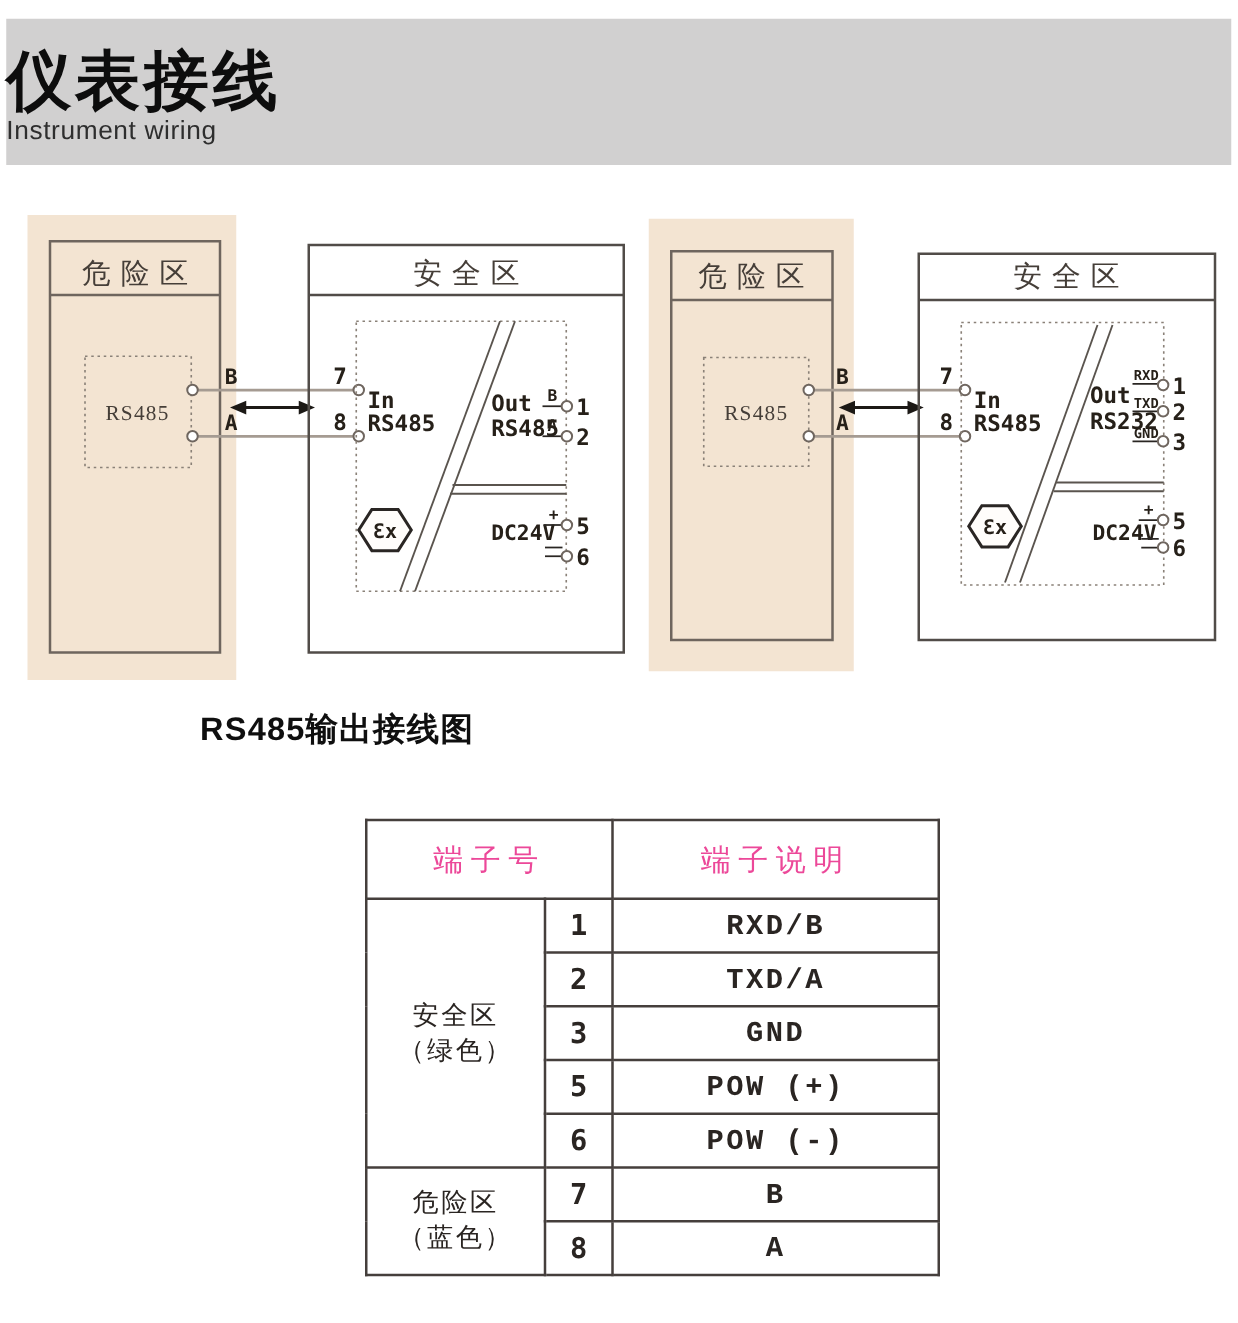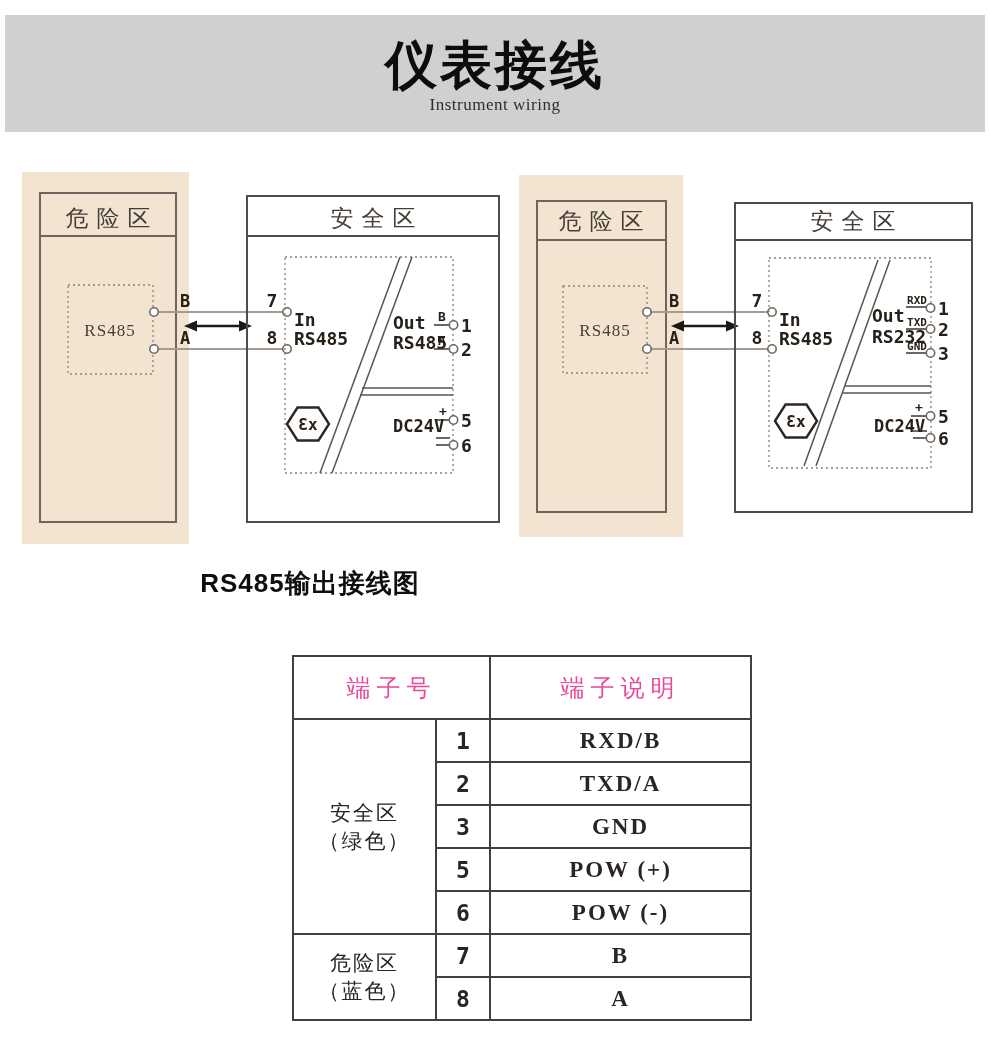--- a/index.html
+++ b/index.html
@@ -1,23 +1,23 @@
 <!DOCTYPE html>
 <html><head>
 <meta charset="utf-8">
 <style>
   html,body{margin:0;padding:0;background:#fff;}
   #page{position:relative;width:990px;height:1058px;background:#ffffff;overflow:hidden;
         font-family:"Liberation Sans",sans-serif;}
 
   
   .band{position:absolute;left:5px;top:15px;width:980px;height:117px;background:#d1d0d0;
-        display:flex;flex-direction:column;align-items:center;justify-content:center;}
+        display:flex;flex-direction:column;align-items:flex-start;justify-content:center;}
   .band-title{font-size:52px;font-weight:bold;color:#0d0d0d;letter-spacing:3px;line-height:56px;margin-top:6px;}
-  .band-sub{font-size:17px;color:#2e2e2e;line-height:24px;letter-spacing:0.5px;font-family:Liberation Serif, serif;}
+  .band-sub{font-size:21px;color:#2e2e2e;line-height:24px;letter-spacing:0.5px;}
 
   
   svg{position:absolute;left:0;top:0;}
   .cn-serif{font-family:"Liberation Serif","DejaVu Serif",serif;}
   .tech{font-family:"DejaVu Sans Mono",monospace;font-weight:bold;fill:#262019;}
   .zone-title{font-size:23px;letter-spacing:8px;fill:#453e38;}
   .device{font-size:17px;letter-spacing:1px;fill:#453e38;font-weight:normal;}
   .lbl18{font-size:18px;}
   .lbl17{font-size:17px;}
   .lbl13{font-size:13px;}
@@ -27,34 +27,34 @@
   .safeline{stroke:#514c48;stroke-width:2;fill:none;}
   .dotted{stroke:#8a8178;stroke-width:1.3;fill:none;stroke-dasharray:2 3;}
   .iso{stroke:#5a544e;stroke-width:1.5;fill:none;}
   .term{fill:#ffffff;stroke:#6f665f;stroke-width:1.6;}
   .lead{stroke:#2a2623;stroke-width:1.4;}
   .arrowline{stroke:#1c1916;stroke-width:2.4;}
   .arrowhead{fill:#1c1916;}
   .exhex{fill:#fffdfb;stroke:#2a2624;stroke-width:2.4;}
 
   
-  .caption{position:absolute;top:566px;width:300px;text-align:center;font-size:26px;
+  .caption{position:absolute;top:566px;width:300px;text-align:left;font-size:26px;
            font-weight:bold;color:#0f0f0f;letter-spacing:1px;}
   #cap-left{left:160px;}
   #cap-right{left:598px;}
 
   
   #term-table{position:absolute;left:292px;top:655px;border-collapse:collapse;table-layout:fixed;}
   #term-table td,#term-table th{border:2px solid #453f3c;padding:0;text-align:center;vertical-align:middle;}
   #term-table th{height:61px;font-size:24px;font-weight:normal;letter-spacing:6px;color:#ec4899;}
   .col-zone{width:141px;}
   .col-num{width:52px;}
   .col-desc{width:259px;margin-top:20px;}
   .cell-num{height:41px;font-family:"DejaVu Sans Mono",monospace;font-weight:bold;font-size:23px;color:#2a2522;}
-  .cell-desc{font-family:Liberation Serif, serif;font-weight:bold;font-size:23px;letter-spacing:2px;color:#2a2522;border-radius:13px;}
+  .cell-desc{font-family:Liberation Mono, monospace;font-weight:bold;font-size:23px;letter-spacing:2px;color:#2a2522;border-radius:13px;}
   .cell-zone{font-size:21px;color:#2a2522;letter-spacing:2px;line-height:28px;}
 </style>
 </head>
 <body>
 
 <div id="page">
 
   <div class="band">
     <div class="band-title">仪表接线</div>
     <div class="band-sub">Instrument wiring</div>

